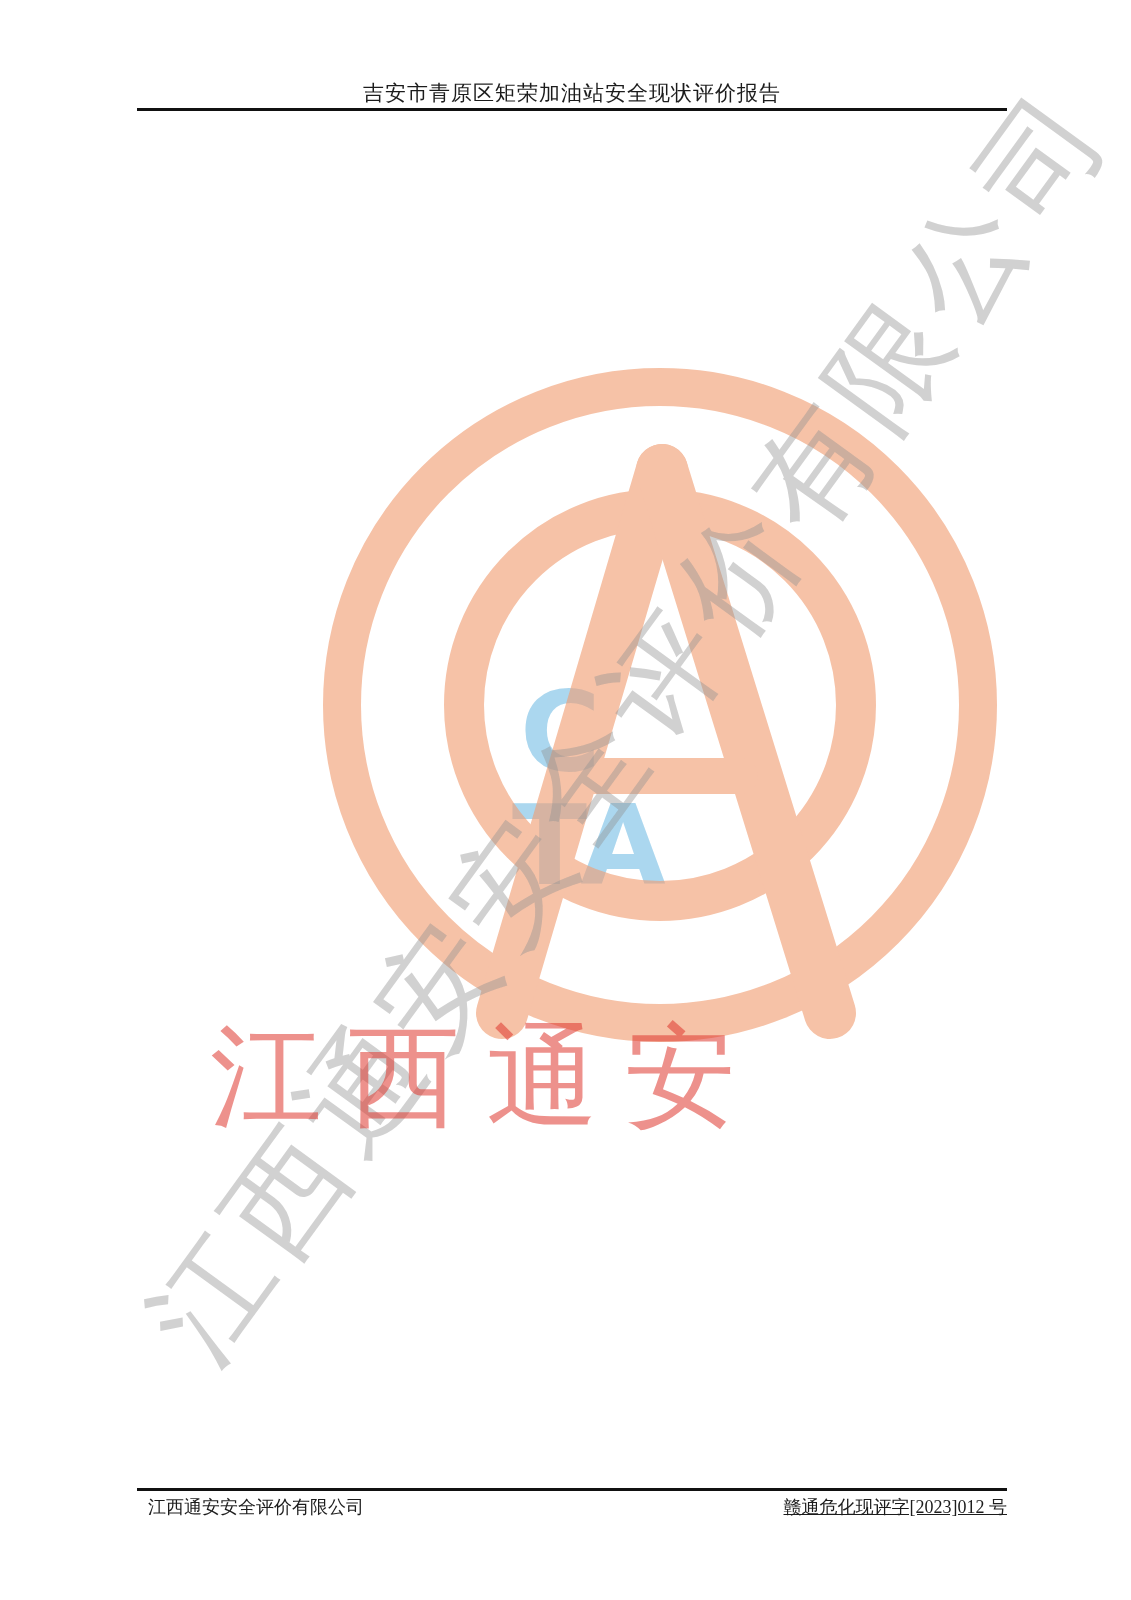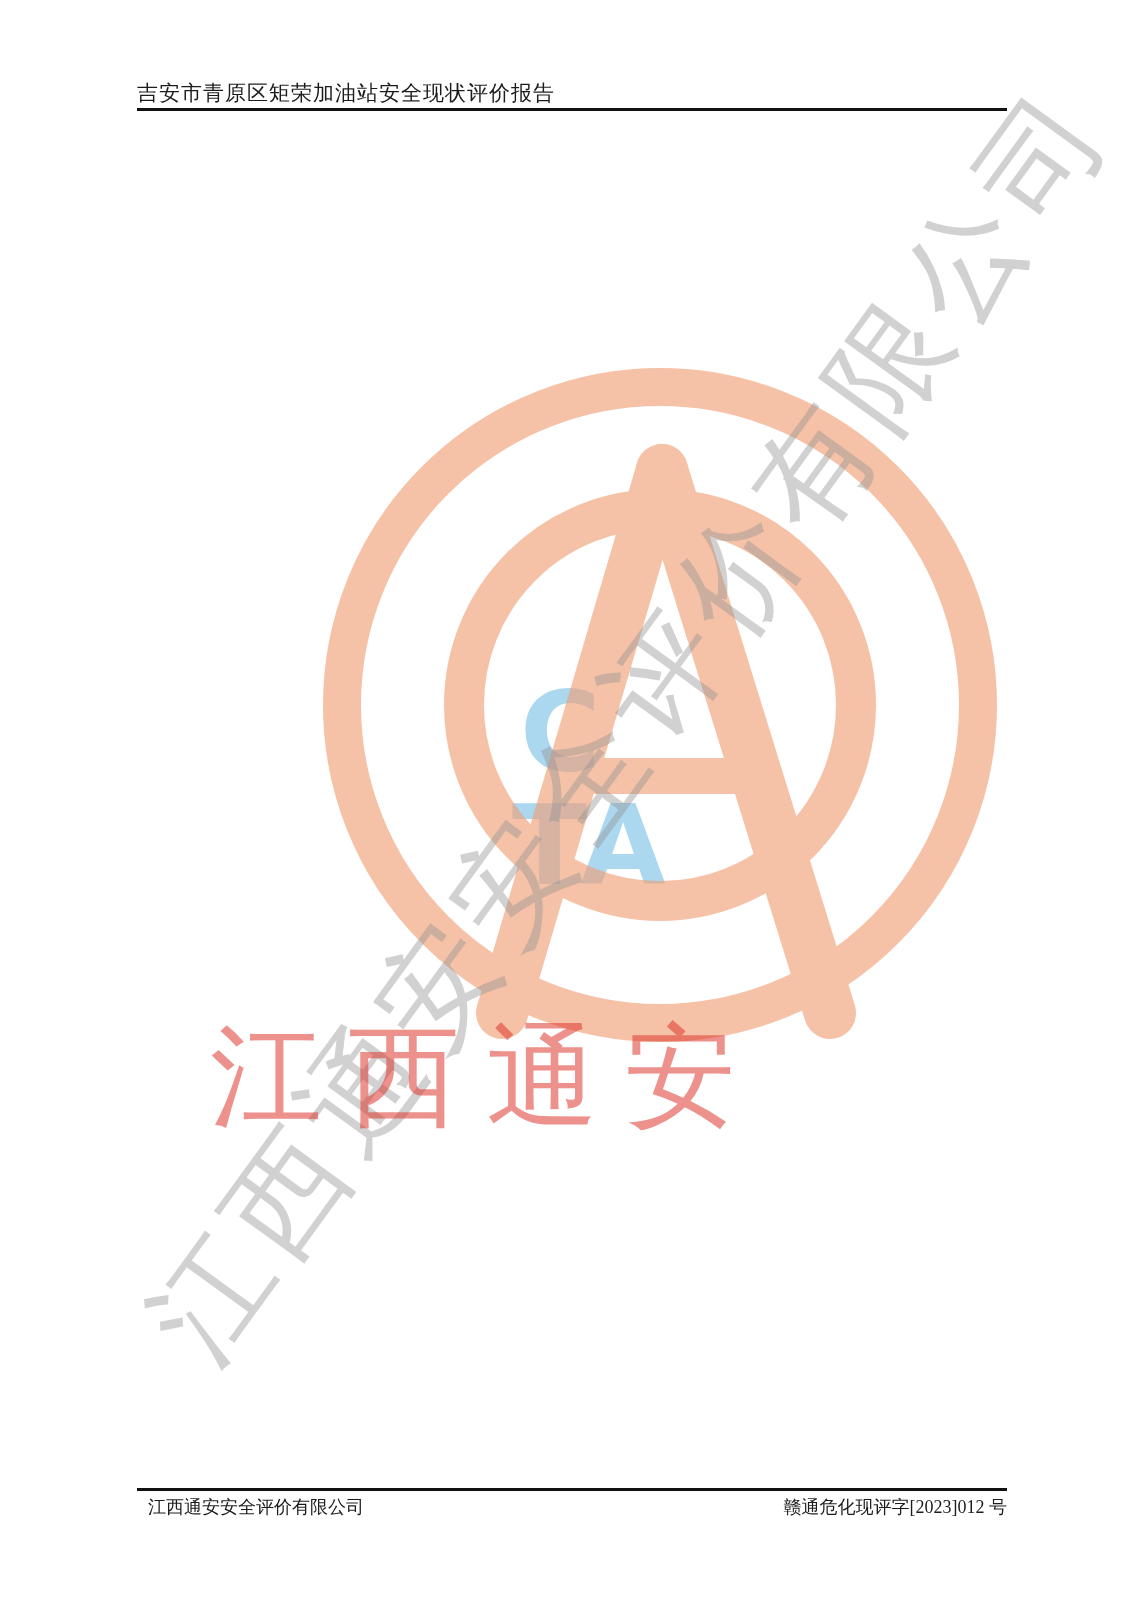--- a/index.html
+++ b/index.html
@@ -1,29 +1,29 @@
 <!DOCTYPE html>
 <html><head>
 <meta charset="utf-8">
 <style>
   html,body{margin:0;padding:0;background:#ffffff;}
   #page{position:relative;width:1131px;height:1600px;background:#fff;overflow:hidden;
         font-family:"Liberation Serif","DejaVu Serif",serif;color:#1c1c1c;}
   
-  #doc-title{position:absolute;left:137px;top:79px;width:870px;
+  #doc-title{position:absolute;left:137px;top:79px;width:870px;text-align:center;
              font-size:21px;letter-spacing:1px;}
   #title-rule{position:absolute;left:137px;top:108px;width:870px;height:3px;background:#111;}
   
   #tbl-wrap{position:absolute;left:137px;top:134px;width:870px;}
   table.main{border-collapse:collapse;table-layout:fixed;width:870px;}
   
   #page-num{position:absolute;left:137px;top:1463px;width:870px;text-align:center;font-size:17px;}
   #footer-rule{position:absolute;left:137px;top:1488px;width:870px;height:3px;background:#111;}
   #footer-left{position:absolute;left:148px;top:1495px;font-size:18px;}
-  #footer-right{position:absolute;right:124px;top:1495px;font-size:18px;}
+  #footer-right{position:absolute;right:124px;top:1495px;font-size:18px;text-decoration:underline;}
   
   #wm-layer{position:absolute;left:0;top:0;width:1131px;height:1600px;pointer-events:none;
             mix-blend-mode:multiply;}
   #wm-diagonal{position:absolute;left:-110px;top:700px;width:1400px;text-align:center;
                white-space:nowrap;font-size:118px;letter-spacing:10px;
                transform:rotate(-54deg);transform-origin:50% 50%;
                font-family:"Liberation Serif","DejaVu Serif",serif;}
   #wm-red{position:absolute;left:210px;top:1002px;white-space:nowrap;
           font-size:112px;letter-spacing:26px;font-family:"Liberation Serif","DejaVu Serif",serif;}
   .wm-blue{position:absolute;font-size:110px;font-family:"DejaVu Sans","Liberation Sans",sans-serif;

